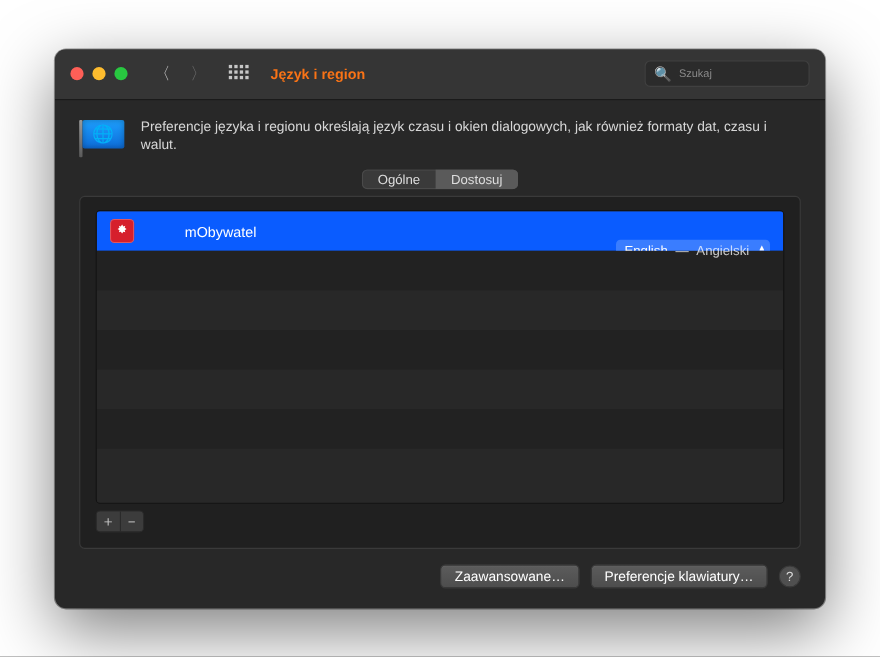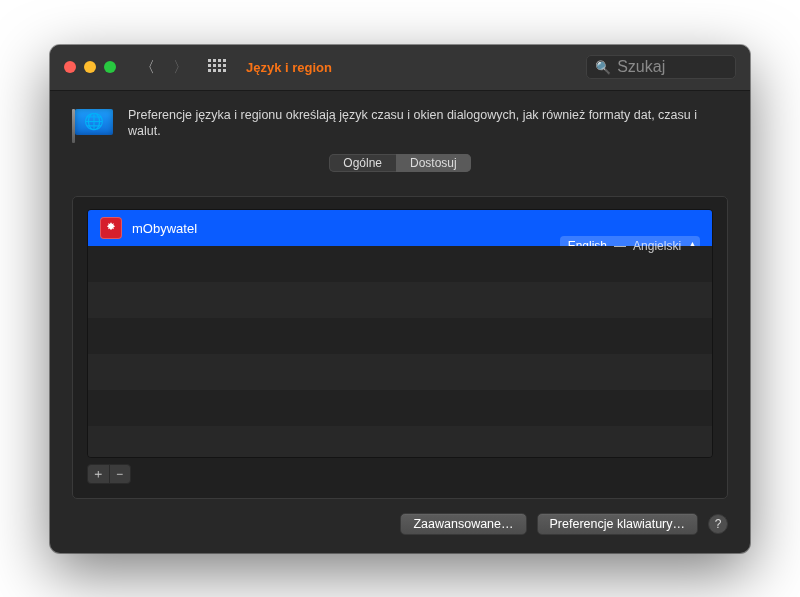--- a/index.html
+++ b/index.html
@@ -51,21 +51,21 @@
     border: 1px solid #404040;
     border-radius: 5px;
     height: 24px;
     padding: 0 8px;
     width: 150px;
     color: #8a8a8a;
     gap: 6px;
   }
   .search input {
     background: transparent; border: none; outline: none;
-    color: #fca5a5; font-size: 16px; width: 100%;
+    color: #fca5a5; font-size: 10px; width: 100%;
   }
   .search input::placeholder { color: #8a8a8a; }
   .content { flex: 1; padding: 16px 22px 18px 22px; display: flex; flex-direction: column; }
   .header-row { display: flex; gap: 14px; align-items: flex-start; margin-bottom: 12px; }
   .flag-icon {
     width: 42px; height: 28px; position: relative; flex: 0 0 auto;
     margin-top: 2px;
   }
   .flag-icon .pole {
     position: absolute; left: 0; top: 0; width: 3px; height: 34px;
@@ -74,21 +74,21 @@
   .flag-icon .flag {
     position: absolute; left: 3px; top: 0;
     width: 38px; height: 26px;
     background: linear-gradient(#1ea0ff,#0d6cd8);
     border-radius: 2px;
     display: flex; align-items: center; justify-content: center;
     box-shadow: inset 0 0 6px rgba(0,0,0,0.3);
   }
   .flag-icon .globe { color: #fff; font-size: 16px; }
   .desc { color: #d7d7d7; line-height: 1.35; font-size: 12.5px; }
-  .tabs { display: flex; justify-content: center; margin: 2px 0 24px 0; }
+  .tabs { display: flex; justify-content: center; margin: 2px 0 6px 0; }
   .seg {
     display: flex; border-radius: 5px; overflow: hidden;
     background: #3a3a3a;
     box-shadow: inset 0 0 0 1px #4a4a4a;
   }
   .seg div {
     padding: 2px 14px; font-size: 12px; cursor: pointer;
     color: #ddd;
   }
   .seg div.active {
@@ -110,21 +110,21 @@
     border: 1px solid #131313;
     border-radius: 4px;
     overflow: hidden;
     display: flex;
     flex-direction: column;
   }
   .row {
     height: 36px; display: flex; align-items: center;
     padding: 0 12px;
   }
-  .row.sel { background: #0a5cff; }
+  .row.sel { background: #0a5cff; gap: 36px; }
   .row.alt1 { background: #222222; }
   .row.alt0 { background: #282828; }
   .app-icon {
     width: 22px; height: 22px; background: #d61f2c;
     border-radius: 4px; margin-right: 10px;
     display: flex; align-items: center; justify-content: center;
     color: #fff; font-size: 13px;
     box-shadow: inset 0 0 0 1px rgba(255,255,255,0.25);
   }
   .app-name { color: #fff; font-size: 13px; }

